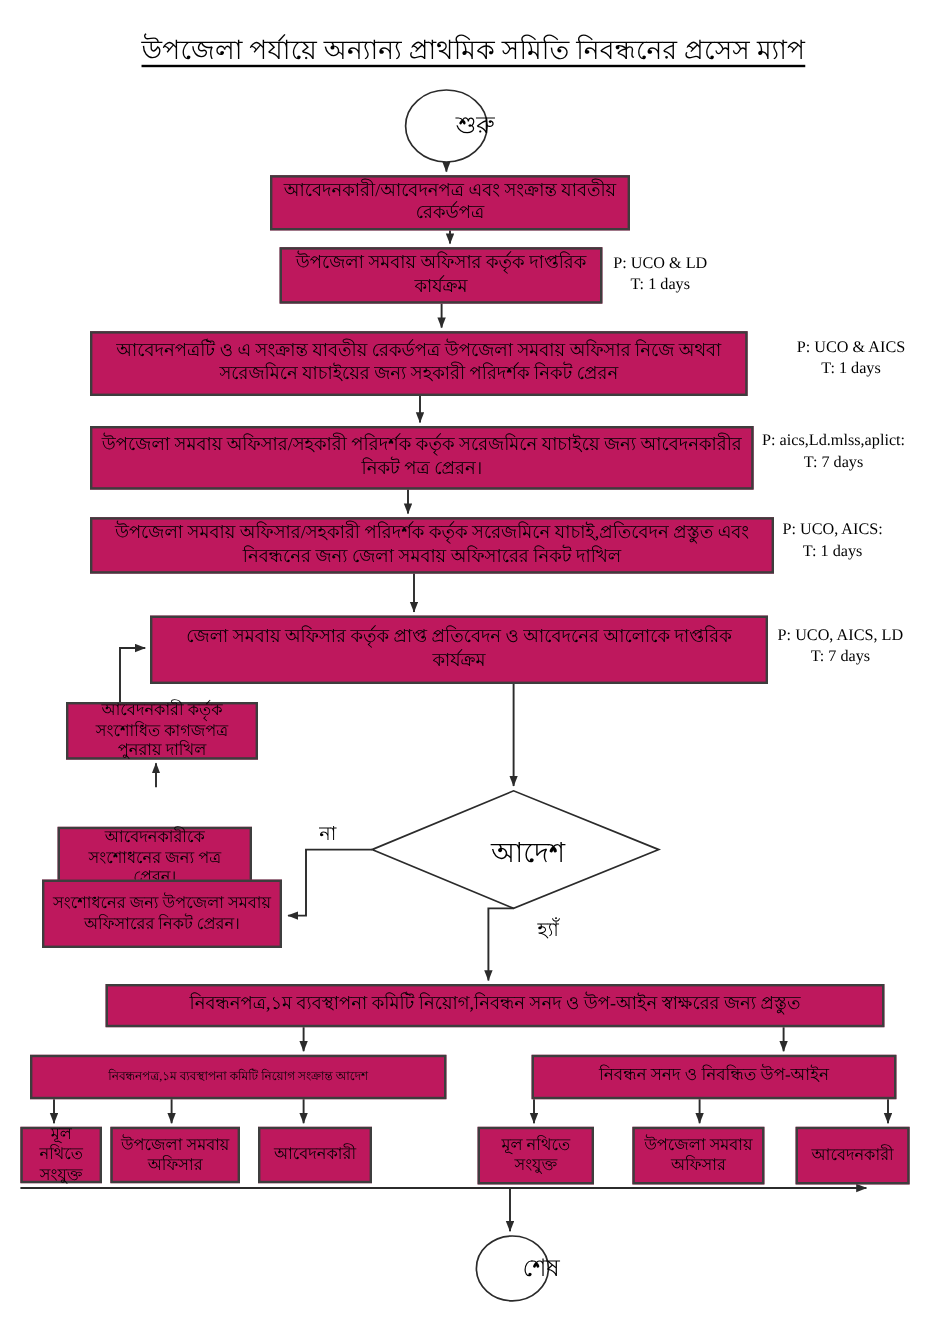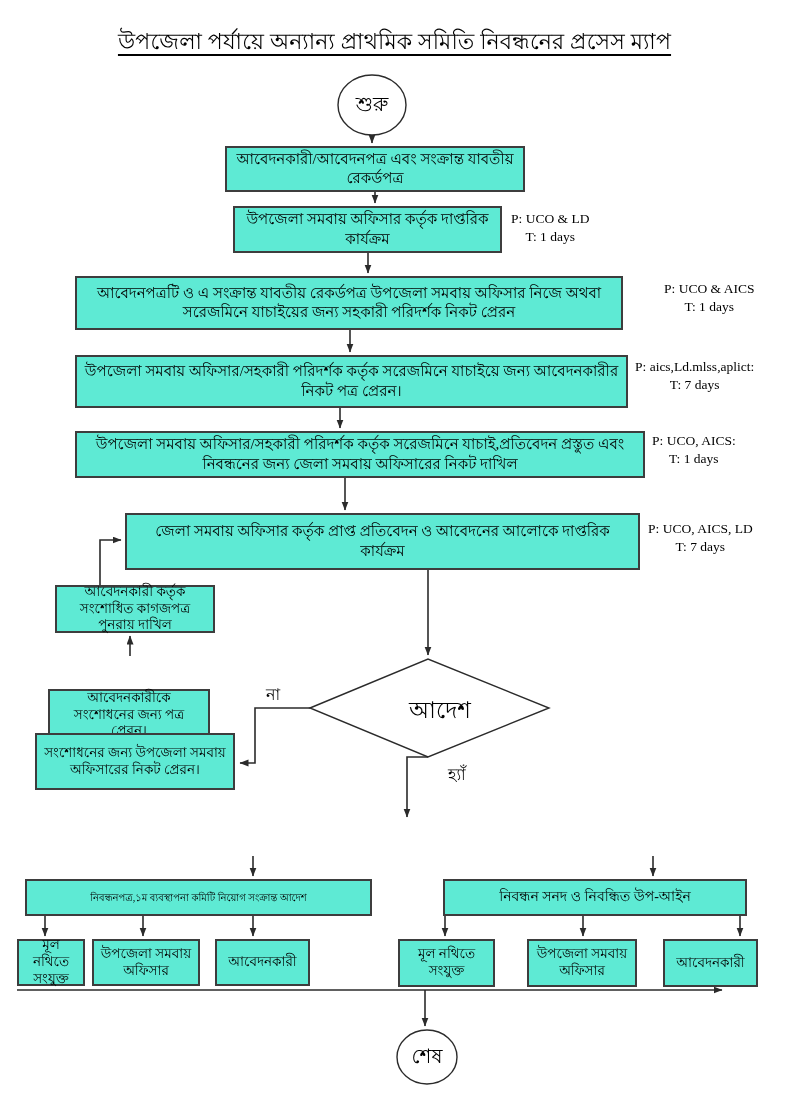--- a/index.html
+++ b/index.html
@@ -1,27 +1,27 @@
 <!DOCTYPE html>
 <html><head>
 <meta charset="utf-8">
 <style>
   html,body{margin:0;padding:0;background:#fff;}
   #page{position:relative;width:789px;height:1107px;background:#fff;overflow:hidden;
         font-family:"Liberation Serif","DejaVu Sans",sans-serif;color:#000;}
   #wires{position:absolute;left:0;top:0;width:789px;height:1107px;}
   .title{position:absolute;left:0;right:0;top:24px;text-align:center;font-size:22px;
          text-decoration:underline;text-underline-offset:5px;letter-spacing:.2px;}
-  .box{position:absolute;border:2px solid #3d3d3d;background:#5eead4;box-sizing:border-box;
+  .box{position:absolute;border:2px solid #3d3d3d;background:#be185d;box-sizing:border-box;
        display:flex;align-items:center;justify-content:center;text-align:center;
        font-size:15px;line-height:1.3;padding:2px 6px;}
   .small{font-size:13.5px;line-height:1.25;}
   .ann{position:absolute;font-size:13.5px;line-height:1.35;text-align:center;font-family:"Liberation Serif",serif;}
   .term{position:absolute;display:flex;align-items:center;justify-content:center;
-        font-size:20px;text-align:center;}
+        font-size:20px;text-align:center;padding-left:24px;}
   .edge-label{position:absolute;font-size:16px;}
   .diamond-label{position:absolute;left:379px;top:692px;width:122px;text-align:center;font-size:23px;}
 </style>
 </head>
 <body>
 
 <div id="page">
 
   <svg id="wires" viewBox="0 0 789 1107" xmlns="http://www.w3.org/2000/svg">
     <defs>
@@ -98,20 +98,21 @@
   </div>
 
   <div class="box small" style="left:55px;top:585px;width:160px;height:48px;">আবেদনকারী কর্তৃক সংশোধিত কাগজপত্র পুনরায় দাখিল</div>
   <div class="box small" style="left:48px;top:656px;width:162px;height:52px;margin-top:33px;">আবেদনকারীকে সংশোধনের জন্য পত্র প্রেরন।</div>
   <div class="box small" style="left:35px;top:733px;width:200px;height:57px;">সংশোধনের জন্য উপজেলা সমবায় অফিসারের নিকট প্রেরন।</div>
 
   <div class="diamond-label">আদেশ</div>
   <div class="edge-label" style="left:266px;top:682px;">না</div>
   <div class="edge-label" style="left:448px;top:762px;">হ্যাঁ</div>
 
+  <div class="box" style="left:88px;top:820px;width:649px;height:36px;">নিবন্ধনপত্র,১ম ব্যবস্থাপনা কমিটি নিয়োগ,নিবন্ধন সনদ ও উপ-আইন স্বাক্ষরের জন্য প্রস্তুত</div>
 
   <div class="box" style="left:25px;top:879px;width:347px;height:37px;font-size:10px;">নিবন্ধনপত্র,১ম ব্যবস্থাপনা কমিটি নিয়োগ সংক্রান্ত আদেশ</div>
   <div class="box" style="left:443px;top:879px;width:304px;height:37px;font-size:14px;">নিবন্ধন সনদ ও নিবন্ধিত উপ-আইন</div>
 
   <div class="box small" style="left:17px;top:939px;width:68px;height:47px;">মূল নথিতে সংযুক্ত</div>
   <div class="box small" style="left:92px;top:939px;width:108px;height:47px;">উপজেলা সমবায় অফিসার</div>
   <div class="box small" style="left:215px;top:939px;width:95px;height:47px;">আবেদনকারী</div>
 
   <div class="box small" style="left:398px;top:939px;width:97px;height:48px;">মূল নথিতে সংযুক্ত</div>
   <div class="box small" style="left:527px;top:939px;width:110px;height:48px;">উপজেলা সমবায় অফিসার</div>

